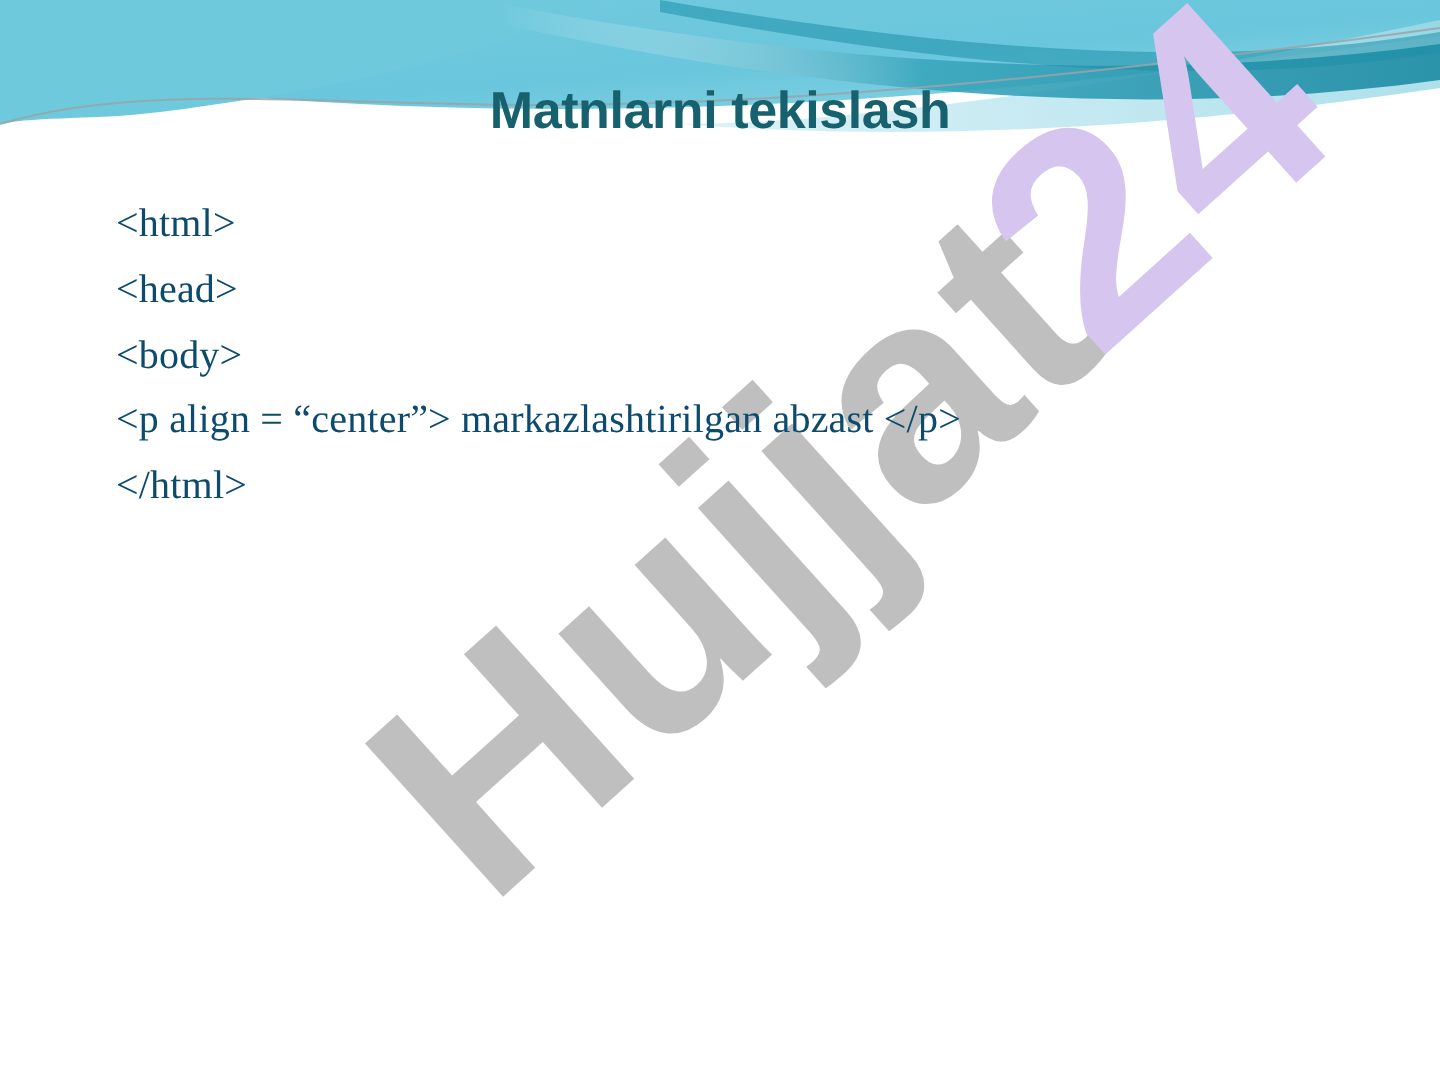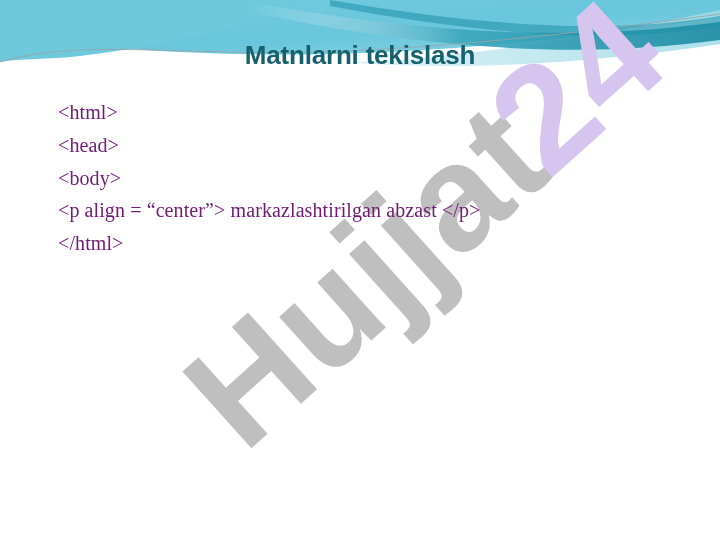--- a/index.html
+++ b/index.html
@@ -62,21 +62,21 @@
     position: absolute;
     top: 96px;
     left: 58px;
     width: 620px;
     z-index: 4;
   }
   .code-line {
     font-family: "Liberation Serif", "DejaVu Serif", serif;
     font-size: 20px;
     line-height: 32.8px;
-    color: #701a75;
+    color: #0c4a6e;
     white-space: pre;
     letter-spacing: 0.1px;
   }
 </style>
 </head>
 <body>
 
 <div id="slide">
 
   <svg id="decor-top" viewBox="0 0 720 120" preserveAspectRatio="none">

